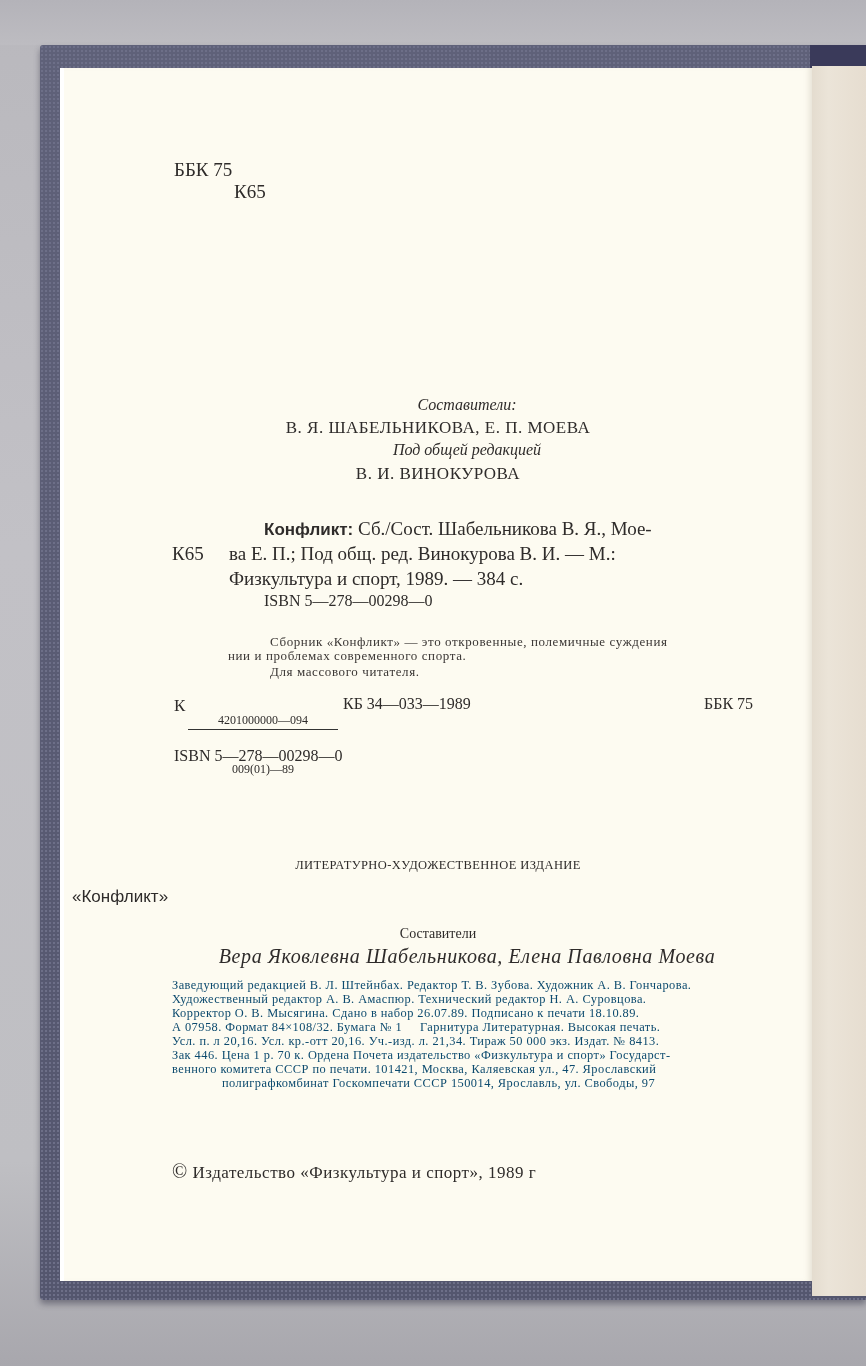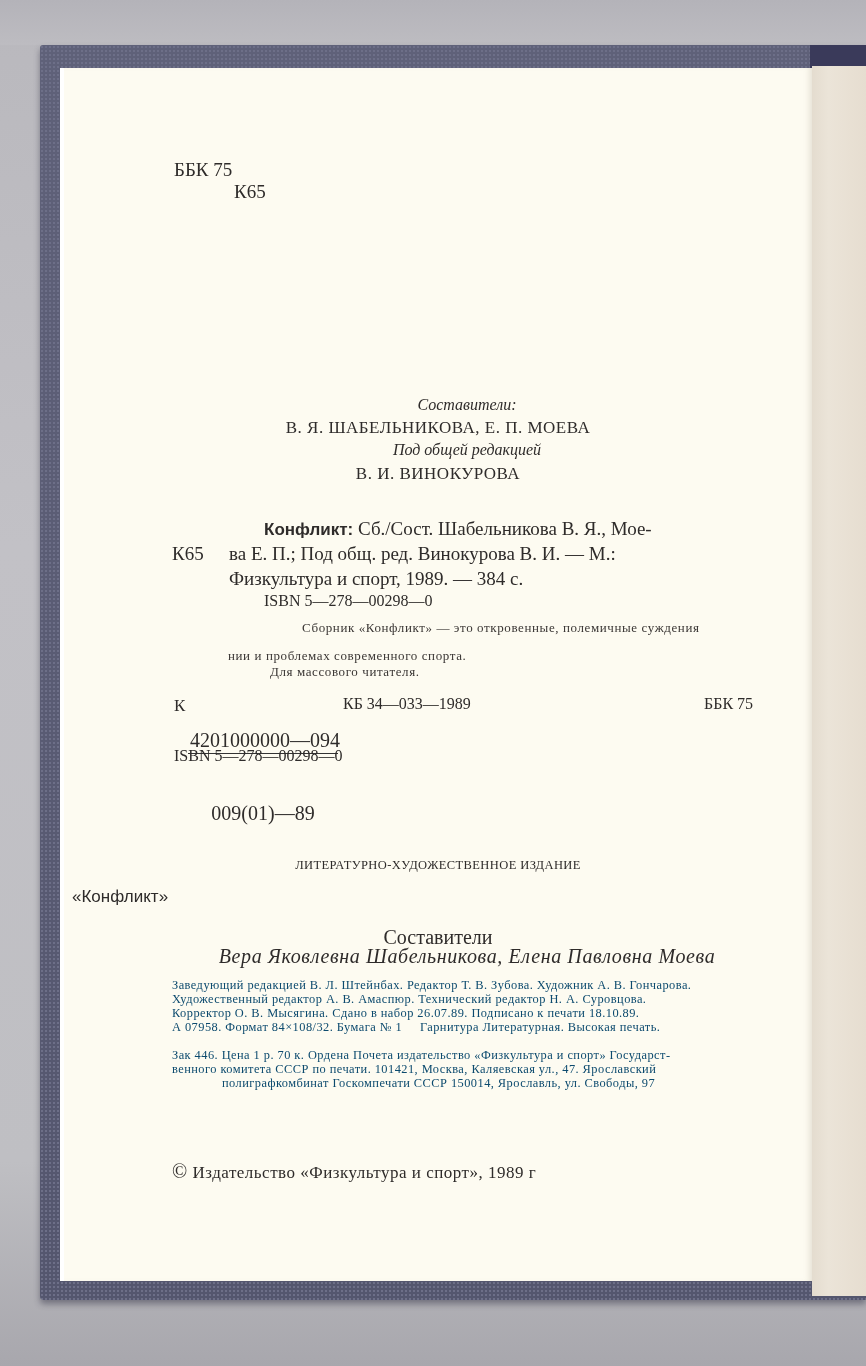--- a/index.html
+++ b/index.html
@@ -30,21 +30,21 @@
     box-shadow: inset -6px 0 6px -4px rgba(150,140,120,.25), -4px 0 0 #ffffff;
   }
   .abs { position: absolute; white-space: pre; }
   .it { font-style: italic; margin-left: 29px; }
   .sans { font-family: "Liberation Sans", "DejaVu Sans", sans-serif; }
 
   .bbk { font-size: 19px; line-height: 22px; }
   .credits { left: 0; width: 748px; text-align: center; font-size: 17px; }
   .biblio { font-size: 19px; line-height: 25px; }
   .anno { font-size: 13px; line-height: 15.5px; letter-spacing: 0.6px; color:#3a3634; }
-  .frac { font-size: 20px; }
+  .frac { font-size: 12px; }
   .frac .num { display:block; border-bottom:1px solid #333; padding: 0 2px 1px 2px; text-align:center; }
   .frac .den { display:block; text-align:center; padding-top:2px; }
   .colophon { font-size: 12.4px; line-height: 14.2px; letter-spacing: 0.45px; color:#0c4a6e; }
 </style>
 </head>
 <body>
 
 <div class="top-shadow"></div>
 <div class="cover"></div>
 <div class="cover-right-dark"></div>
@@ -59,42 +59,43 @@
   <div class="abs credits" style="top:350px; letter-spacing:0.5px;">В. Я. ШАБЕЛЬНИКОВА, Е. П. МОЕВА</div>
   <div class="abs credits it" style="top:373px; font-size:16px;">Под общей редакцией</div>
   <div class="abs credits" style="top:396px; letter-spacing:0.5px;">В. И. ВИНОКУРОВА</div>
 
   <div class="abs biblio" style="left:200px; top:448px;"><b class="sans" style="font-size:17px;">Конфликт:</b><span> Сб./Сост. Шабельникова В. Я., Мое-</span></div>
   <div class="abs biblio" style="left:108px; top:473px;">К65</div>
   <div class="abs biblio" style="left:165px; top:473px;">ва Е. П.; Под общ. ред. Винокурова В. И. — М.:</div>
   <div class="abs biblio" style="left:165px; top:498px;">Физкультура и спорт, 1989. — 384 с.</div>
   <div class="abs" style="left:200px; top:524px; font-size:16px;">ISBN 5—278—00298—0</div>
 
-  <div class="abs anno" style="left:206px; top:552px;margin-left:32px;">Сборник «Конфликт» — это откровенные, полемичные суждения</div>
+  <div class="abs anno" style="left:206px; top:566px;">Сборник «Конфликт» — это откровенные, полемичные суждения</div>
   <div class="abs anno" style="left:164px; top:580px;">нии и проблемах современного спорта.</div>
   <div class="abs anno" style="left:206px; top:596px;">Для массового читателя.</div>
 
   <div class="abs" style="left:110px; top:628px; font-size:17px;">К</div>
   <div class="abs frac" style="left:124px; top:615px; width:150px;">
     <span class="num">4201000000—094</span>
     <span class="den">009(01)—89</span>
   </div>
   <div class="abs" style="left:279px; top:627px; font-size:16px;">КБ 34—033—1989</div>
   <div class="abs" style="left:640px; top:627px; font-size:16px;">ББК 75</div>
 
   <div class="abs" style="left:110px; top:679px; font-size:16px;">ISBN 5—278—00298—0</div>
 
   <div class="abs" style="left:0; width:748px; text-align:center; top:790px; font-size:12.5px; letter-spacing:0.4px;">ЛИТЕРАТУРНО-ХУДОЖЕСТВЕННОЕ ИЗДАНИЕ</div>
   <div class="abs sans" style="left:8px; width:748px; text-align:left; top:819px; font-size:17px;">«Конфликт»</div>
-  <div class="abs" style="left:0; width:748px; text-align:center; top:858px; font-size:20px;">Составители</div>
+  <div class="abs" style="left:0; width:748px; text-align:center; top:858px; font-size:14px;">Составители</div>
   <div class="abs it" style="left:0; width:748px; text-align:center; top:877px; font-size:20px; letter-spacing:0.6px;">Вера Яковлевна Шабельникова, Елена Павловна Моева</div>
 
   <div class="abs colophon" style="left:108px; top:910px;">Заведующий редакцией В. Л. Штейнбах. Редактор Т. В. Зубова. Художник А. В. Гончарова.</div>
   <div class="abs colophon" style="left:108px; top:924px;">Художественный редактор А. В. Амаспюр. Технический редактор Н. А. Суровцова.</div>
   <div class="abs colophon" style="left:108px; top:938px;">Корректор О. В. Мысягина. Сдано в набор 26.07.89. Подписано к печати 18.10.89.</div>
   <div class="abs colophon" style="left:108px; top:952px;">А 07958. Формат 84×108/32. Бумага № 1     Гарнитура Литературная. Высокая печать.</div>
+  <div class="abs colophon" style="left:108px; top:966px;">Усл. п. л 20,16. Усл. кр.-отт 20,16. Уч.-изд. л. 21,34. Тираж 50 000 экз. Издат. № 8413.</div>
   <div class="abs colophon" style="left:108px; top:980px;">Зак 446. Цена 1 р. 70 к. Ордена Почета издательство «Физкультура и спорт» Государст-</div>
   <div class="abs colophon" style="left:108px; top:994px;">венного комитета СССР по печати. 101421, Москва, Каляевская ул., 47. Ярославский</div>
   <div class="abs colophon" style="left:158px; top:1008px;">полиграфкомбинат Госкомпечати СССР 150014, Ярославль, ул. Свободы, 97</div>
 
   <div class="abs" style="left:108px; top:1092px; font-size:17px; letter-spacing:0.5px;"><span style="font-size:20px;">©</span> <span>Издательство «Физкультура и спорт», 1989 г</span></div>
 
 </div>
 
 </body></html>

